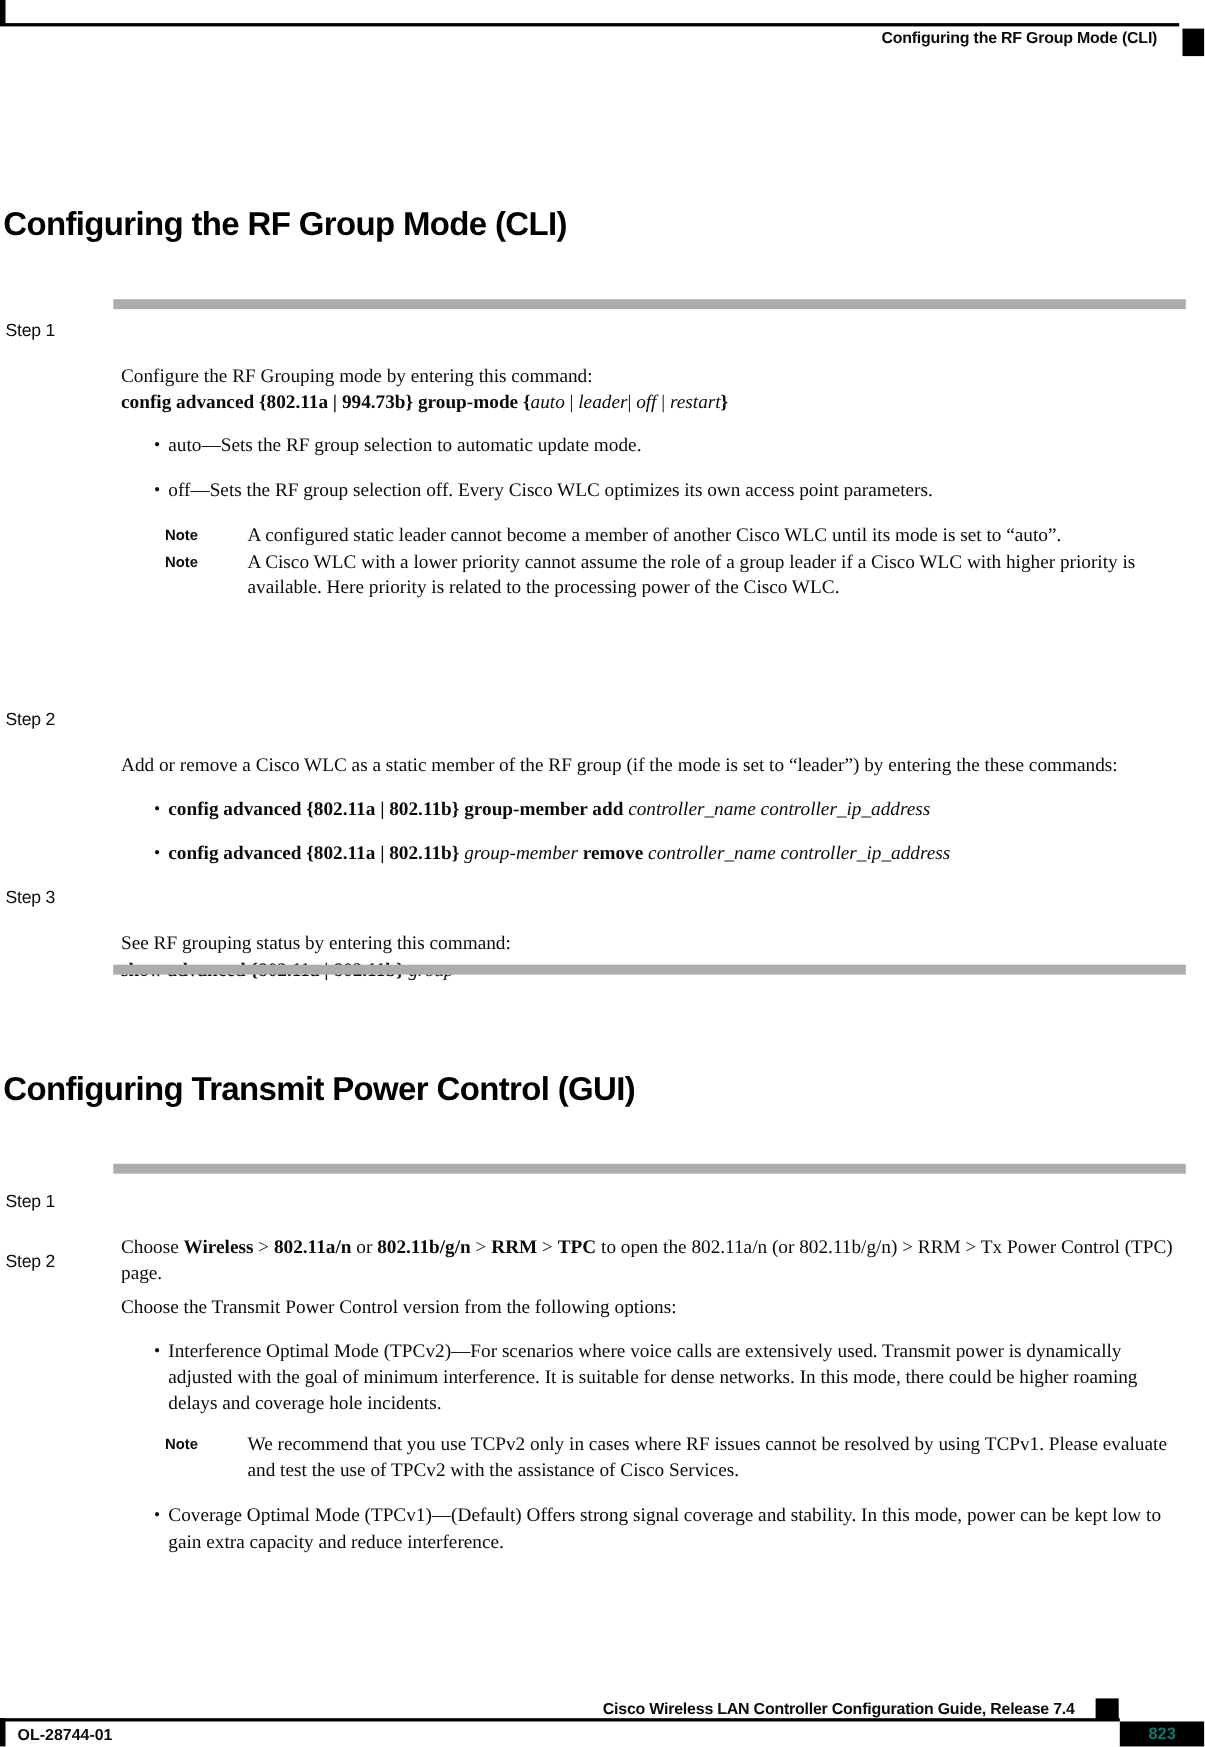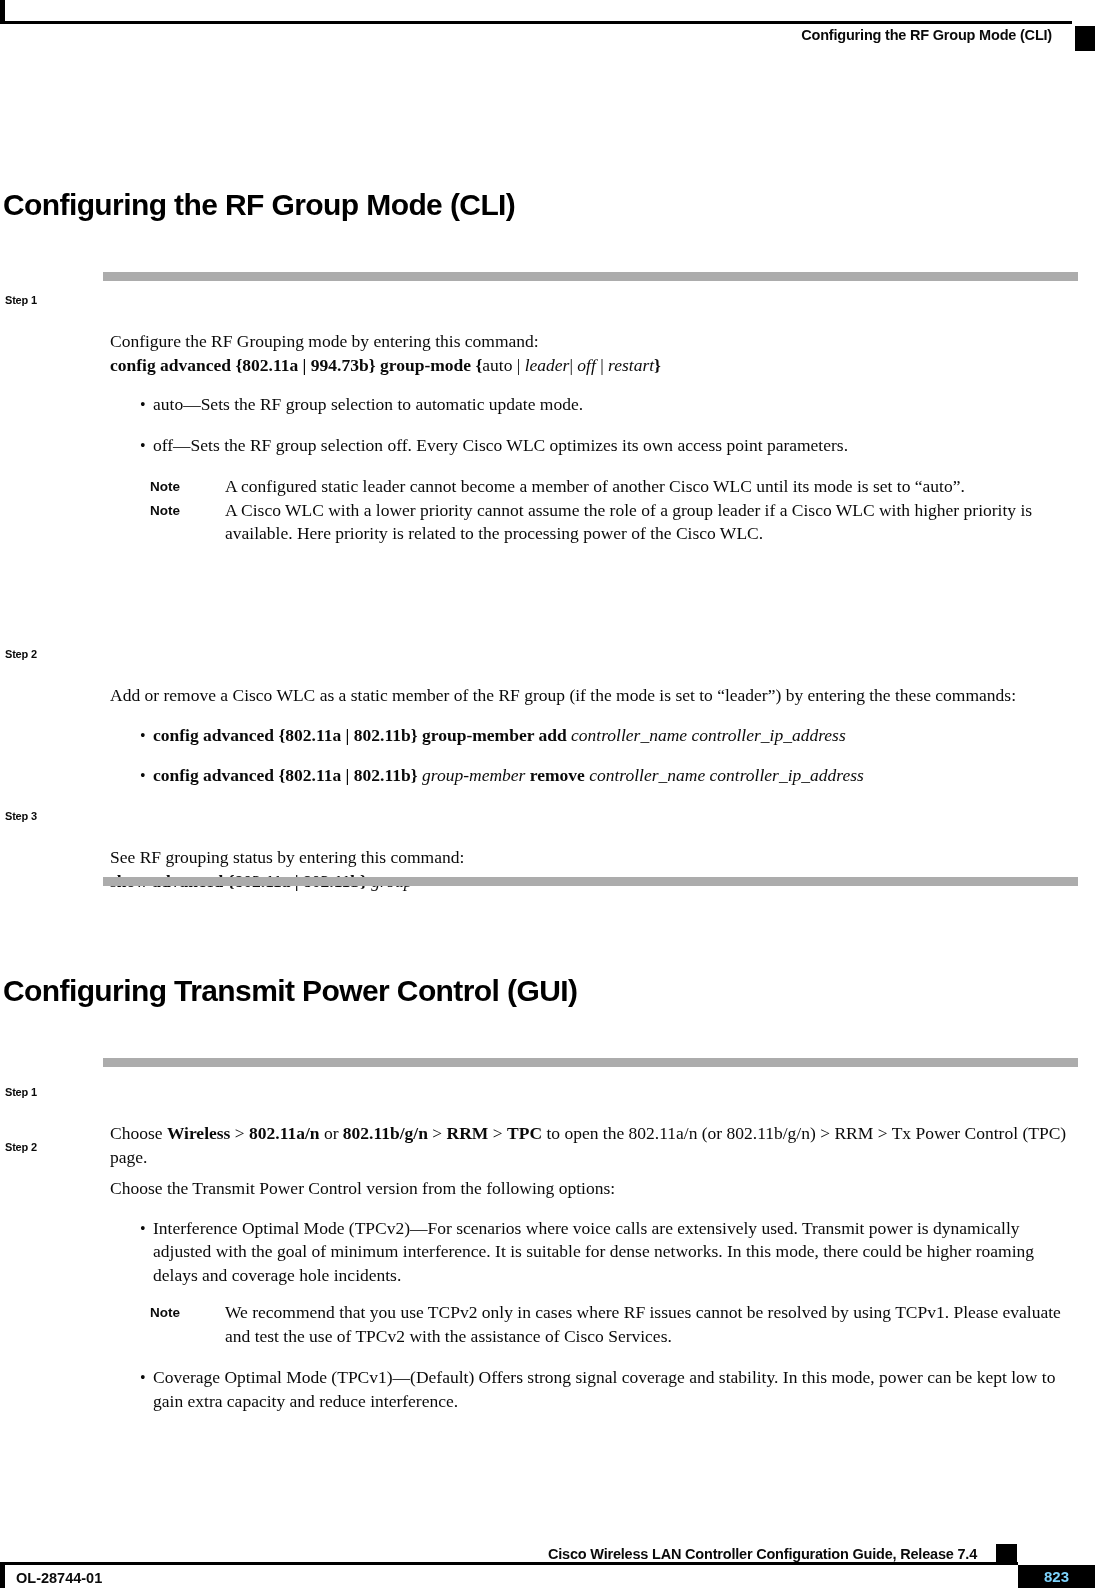--- a/index.html
+++ b/index.html
@@ -44,21 +44,21 @@
   
   .step{position:absolute;left:0;width:1095px;}
   .s1-step1{top:287px;}
   .s1-step2{top:641px;}
   .s1-step3{top:803px;}
   .s2-step1{top:1079px;}
   .s2-step2{top:1134px;}
   .step-label{
     position:absolute;left:5px;top:2px;
     font-family:"Liberation Sans", sans-serif;
-    font-weight:700;font-size:11px;letter-spacing:-0.2px;
+    font-weight:400;font-size:16px;letter-spacing:-0.2px;
   }
   .step-body{margin-left:110px;margin-right:12px;max-width:975px;margin-top:43px;}
 
   
   ul.bullets{list-style:none;margin:16px 0 0 30px;padding:0;max-width:935px;}
   ul.bullets li{position:relative;padding-left:13px;margin:0 0 17px 0;}
   ul.bullets li:last-child{margin-bottom:0;}
   ul.bullets li::before{content:"\2022";position:absolute;left:0;top:0;font-size:16px;}
 
   
@@ -82,21 +82,21 @@
   .footer-square{position:absolute;right:78px;top:1544px;width:21px;height:19px;background:#000;}
   .footer-line{position:absolute;left:0;top:1562px;width:1018px;height:3px;background:#000;}
   .footer-tick{position:absolute;left:0;top:1562px;width:5px;height:26px;background:#000;}
   .footer-docid{
     position:absolute;left:16px;top:1567px;
     font-family:"Liberation Sans", sans-serif;
     font-weight:700;font-size:14.5px;
   }
   .footer-pagebox{
     position:absolute;right:0;top:1565px;width:77px;height:23px;
-    background:#000;color:#7dd3fc;
+    background:#000;color:#0f766e;
     font-family:"Liberation Sans", sans-serif;
     font-weight:700;font-size:15px;line-height:23px;
     text-align:center;
   }
 </style>
 </head>
 <body>
 
 <div class="page">
 
@@ -105,21 +105,21 @@
   <div class="header-title">Configuring the RF Group Mode (CLI)</div>
   <div class="header-square"></div>
 
   <h1 class="h1 first">Configuring the RF Group Mode (CLI)</h1>
   <div class="rule r1"></div>
 
   <div class="step s1-step1">
     <span class="step-label">Step 1</span>
     <div class="step-body">
       <div>Configure the RF Grouping mode by entering this command:</div>
-      <div class="cmd-line"><span style="font-weight: 700;">config advanced {802.11a | 994.73b} group-mode {</span><span style="">auto</span><span> | </span><span style="font-style: italic;">leader</span><span>| </span><span style="font-style: italic;">off</span><span> | </span><span style="font-style: italic;">restart</span><span style="font-weight: 700;">}</span></div>
+      <div class="cmd-line"><span style="font-weight: 700;">config advanced {802.11a | 994.73b} group-mode {</span><span style="font-style: italic;">auto</span><span> | </span><span style="font-style: italic;">leader</span><span>| </span><span style="font-style: italic;">off</span><span> | </span><span style="font-style: italic;">restart</span><span style="font-weight: 700;">}</span></div>
       <ul class="bullets">
         <li>auto—Sets the RF group selection to automatic update mode.</li>
         <li>off—Sets the RF group selection off. Every Cisco WLC optimizes its own access point parameters.</li>
       </ul>
       <div class="notes">
         <div class="note-row">
           <span class="note-label">Note</span>
           <span class="note-text">A configured static leader cannot become a member of another Cisco WLC until its mode is set to “auto”.</span>
         </div>
         <div class="note-row">

